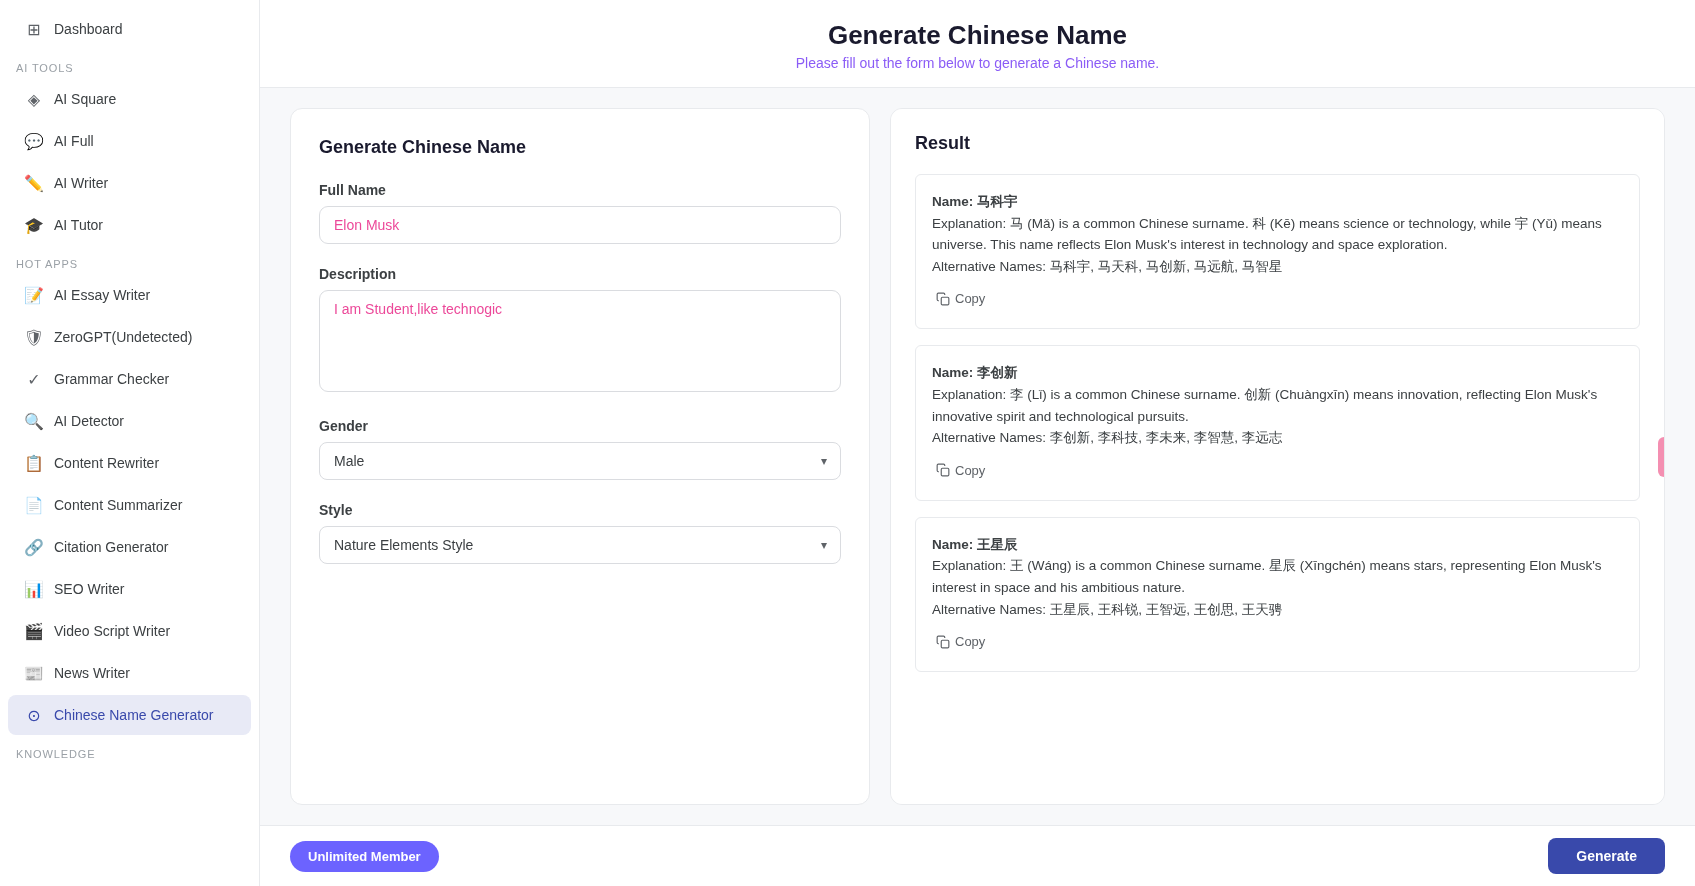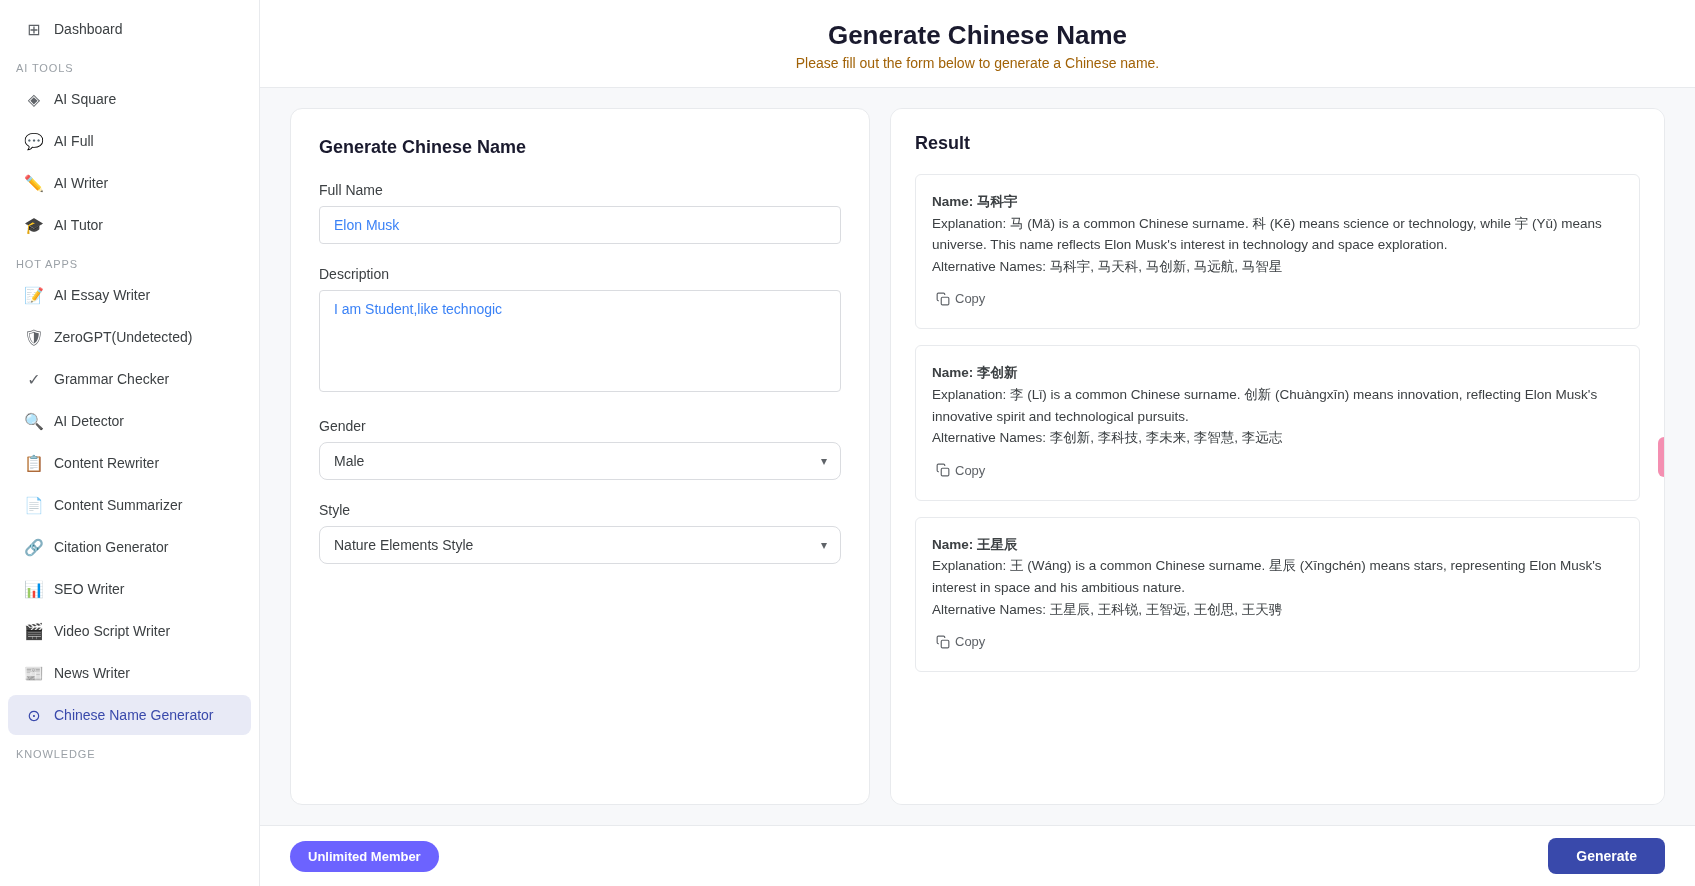--- a/index.html
+++ b/index.html
@@ -66,21 +66,21 @@
       padding: 20px 40px 16px;
       text-align: center;
     }
     #header h1 {
       font-size: 26px;
       font-weight: 700;
       color: #1a1a2e;
     }
     #header p {
       font-size: 14px;
-      color: #a16207;
+      color: #8b5cf6;
       margin-top: 4px;
     }
 
     #content-area {
       flex: 1;
       display: flex;
       gap: 20px;
       padding: 20px 30px;
       overflow: hidden;
     }
@@ -99,32 +99,32 @@
       font-size: 18px;
       font-weight: 700;
       color: #1a1a2e;
       margin-bottom: 24px;
     }
     .form-group {
       margin-bottom: 22px;
     }
     .form-label {
       font-size: 14px;
-      font-weight: 400;
+      font-weight: 700;
       color: #3c4043;
       margin-bottom: 8px;
       display: block;
     }
     .form-input {
       width: 100%;
       padding: 10px 14px;
       border: 1px solid #dadce0;
-      border-radius: 4px;
-      font-size: 14px;
-      color: #3b82f6;
+      border-radius: 9px;
+      font-size: 14px;
+      color: #ec4899;
       outline: none;
       background: #fff;
       transition: border 0.15s;
     }
     textarea.form-input {
       resize: none;
       height: 102px;
       font-family: inherit;
     }
     .form-select-wrap {

